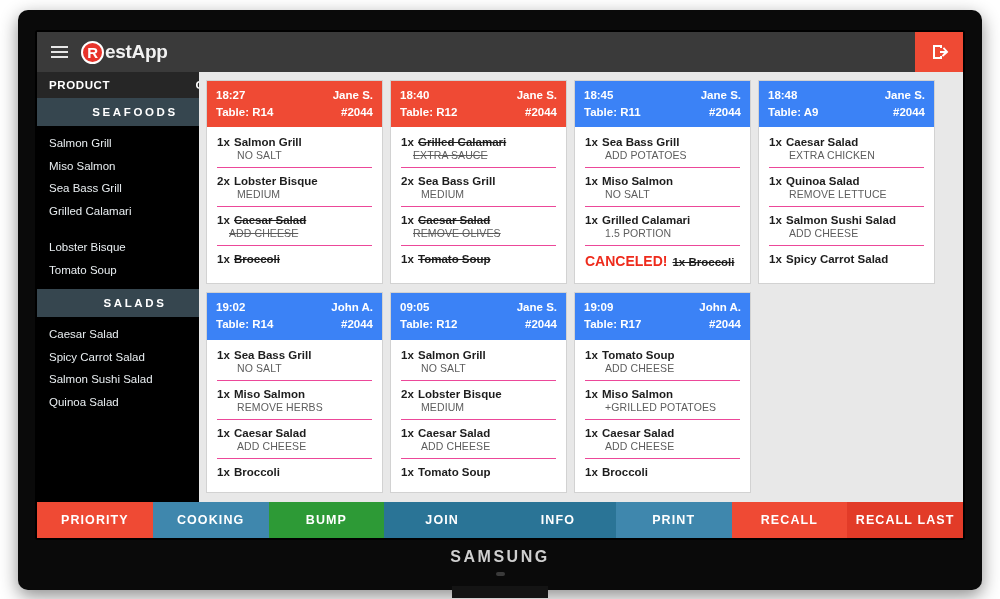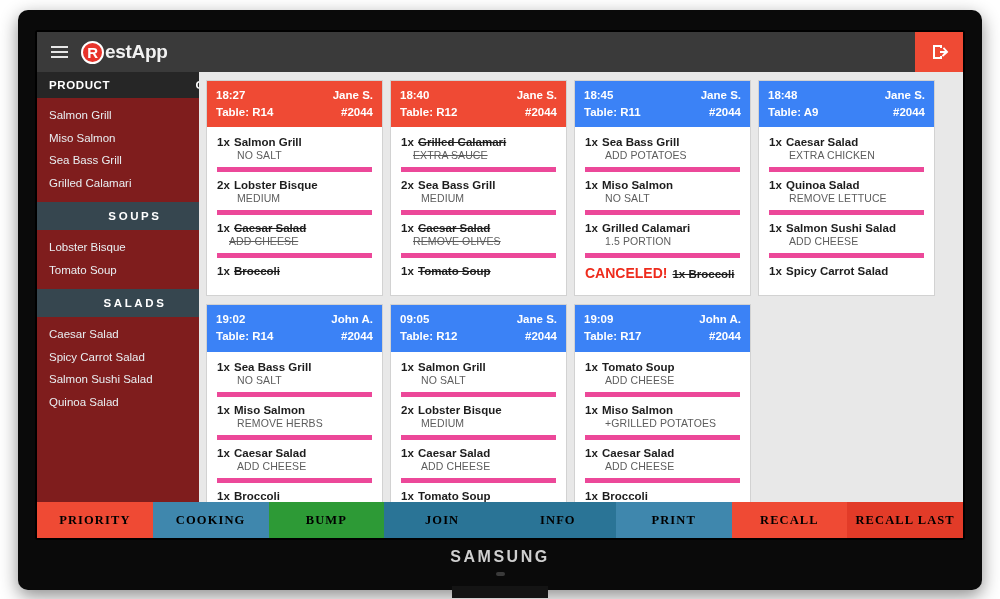--- a/index.html
+++ b/index.html
@@ -86,21 +86,21 @@
     width: 48px; height: 40px;
     background: #ef4a34;
     display: flex; align-items: center; justify-content: center;
     cursor: pointer;
   }
 
   
   .sidebar {
     position: absolute; left: 0; top: 40px;
     width: 196px; bottom: 36px;
-    background: #7f1d1d;
+    background: #000000;
     overflow: hidden;
   }
   .sidebar-head {
     height: 26px;
     background: #262626;
     display: flex; align-items: center;
     padding: 0 12px;
     color: #ffffff;
     font-size: 11.5px; font-weight: bold;
     letter-spacing: .6px;
@@ -155,21 +155,21 @@
   .card-head.red   { background: #ef4a34; }
   .card-head.green { background: #3b82f6; }
   .card-head-row {
     display: flex; justify-content: space-between; align-items: baseline;
     font-size: 11.5px; font-weight: bold;
     line-height: 1.45;
   }
   .card-body { padding: 2px 10px 8px 10px; }
   .item {
     padding: 7px 0 6px 0;
-    border-bottom: 5px solid #ec4899;
+    border-bottom: 1px solid #ec4899;
   }
   .item:last-child { border-bottom: none; }
   .item-main {
     font-size: 11.5px; font-weight: bold; color: #1d1d1d;
     white-space: nowrap;
   }
   .item-qty { display: inline-block; min-width: 17px; }
   .item-note {
     font-size: 10.5px; color: #5d5d5d;
     margin-top: 1px; padding-left: 20px;
@@ -187,25 +187,24 @@
 
   
   .actionbar {
     position: absolute; left: 0; right: 0; bottom: 0;
     height: 36px;
     display: flex;
   }
   .action-btn {
     flex: 1;
     display: flex; align-items: center; justify-content: center;
-    color: #000000;
+    color: #ffffff;
     font-size: 12.5px; font-weight: bold;
     letter-spacing: 1.1px;
     cursor: pointer;
-    font-family: Liberation Serif, serif;
   }
 </style>
 </head>
 <body>
 
 <div class="monitor">
   <div class="screen-bezel">
     <div class="screen">
 
       <div class="topbar">
@@ -225,39 +224,39 @@
           </svg>
         </div>
       </div>
 
       <div class="sidebar">
         <div class="sidebar-head">
           <span>PRODUCT</span>
           <span class="qty-col">QTY</span>
         </div>
         <div id="sidebar-sections">
+            <div class="section-band">SEAFOODS</div>
             <div class="prod-list">
               <div class="prod-row">
                 <span class="prod-name">Salmon Grill</span>
                 <span class="prod-qty">2</span>
               </div>
               <div class="prod-row">
                 <span class="prod-name">Miso Salmon</span>
                 <span class="prod-qty">3</span>
               </div>
               <div class="prod-row">
                 <span class="prod-name">Sea Bass Grill</span>
                 <span class="prod-qty">4</span>
               </div>
               <div class="prod-row">
                 <span class="prod-name">Grilled Calamari</span>
                 <span class="prod-qty">1</span>
               </div>
             </div>
-            <div class="section-band">SOUPS</div>
             <div class="prod-list">
               <div class="prod-row">
                 <span class="prod-name">Lobster Bisque</span>
                 <span class="prod-qty">4</span>
               </div>
               <div class="prod-row">
                 <span class="prod-name">Tomato Soup</span>
                 <span class="prod-qty">2</span>
               </div>
             </div>

